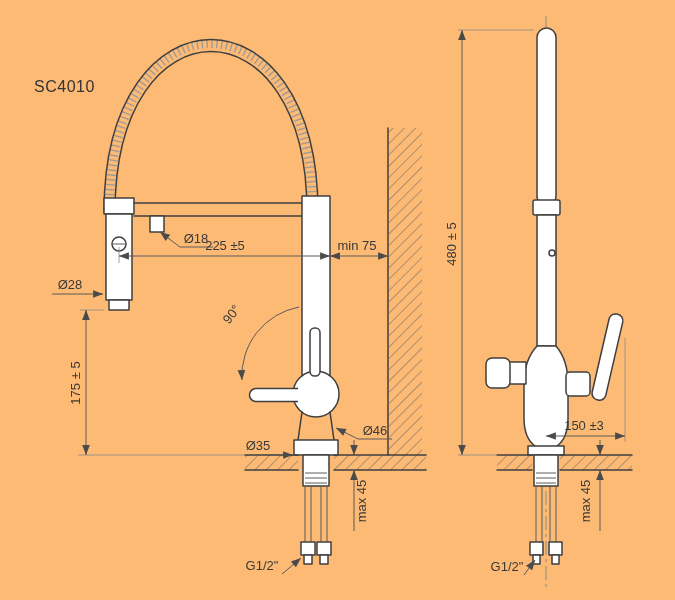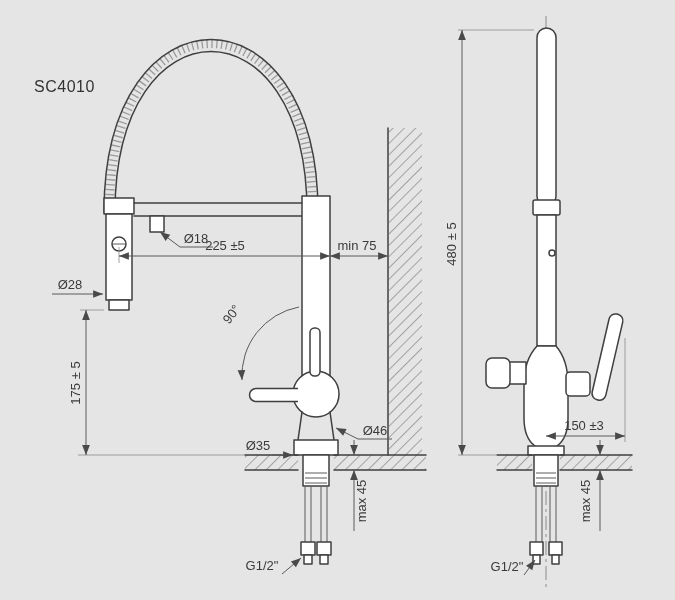--- a/index.html
+++ b/index.html
@@ -1,16 +1,16 @@
 <!DOCTYPE html>
 <html><head>
 <meta charset="utf-8">
 <style>
   html,body{margin:0;padding:0;background:#ffffff;}
-  .stage{width:675px;height:600px;position:relative;background:#e5e5e5;overflow:hidden;}
+  .stage{width:675px;height:600px;position:relative;background:#fdba74;overflow:hidden;}
   svg{display:block;}
   .outline{fill:none;stroke:#3f3f3f;stroke-width:1.5;stroke-linejoin:round;stroke-linecap:round;}
   .partfill{fill:#ffffff;stroke:#3f3f3f;stroke-width:1.5;stroke-linejoin:round;}
   .thin{fill:none;stroke:#5a5a5a;stroke-width:1;}
   .dim{fill:none;stroke:#5a5a5a;stroke-width:1;}
   .ext{fill:none;stroke:#8a8a8a;stroke-width:0.8;}
   .coil{fill:none;stroke:#9a9a9a;stroke-width:9;stroke-dasharray:1.3 3.6;}
   .lbl{font-family:"Liberation Sans",sans-serif;font-size:13px;fill:#3a3a3a;}
   .lbl-big{font-family:"Liberation Sans",sans-serif;font-size:16px;fill:#333;letter-spacing:0.5px;}
   .center{stroke:#8a8a8a;stroke-width:1;stroke-dasharray:14 4 3 4;fill:none;}

